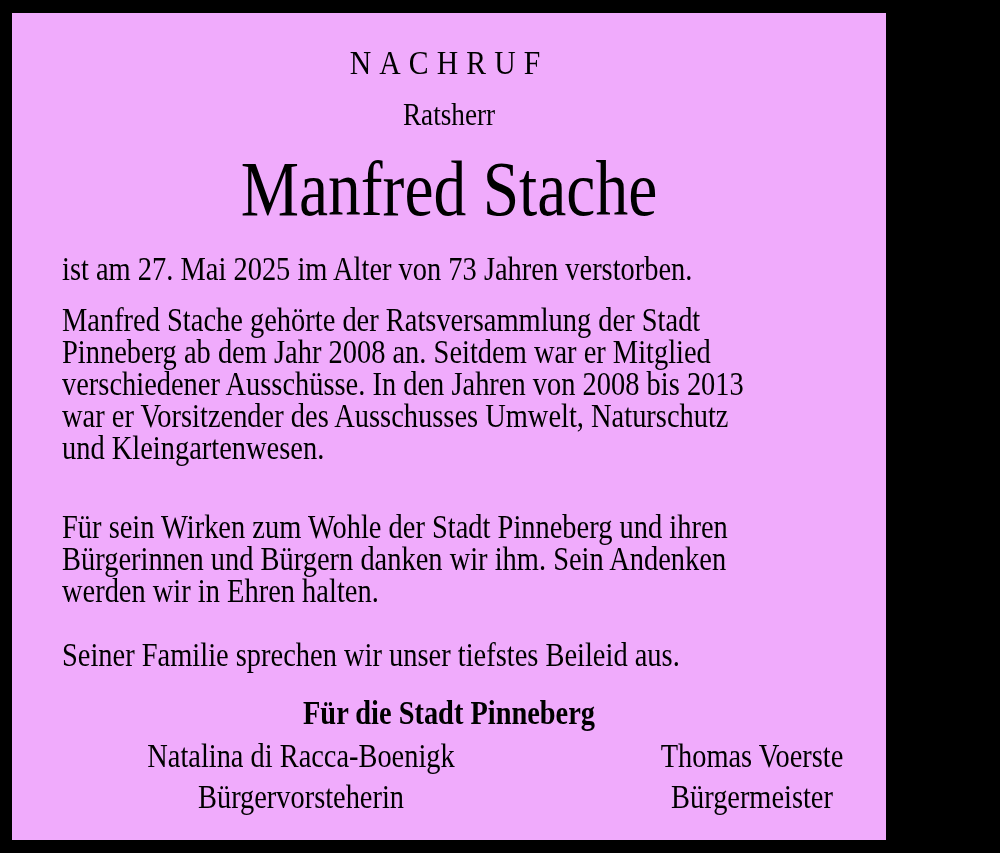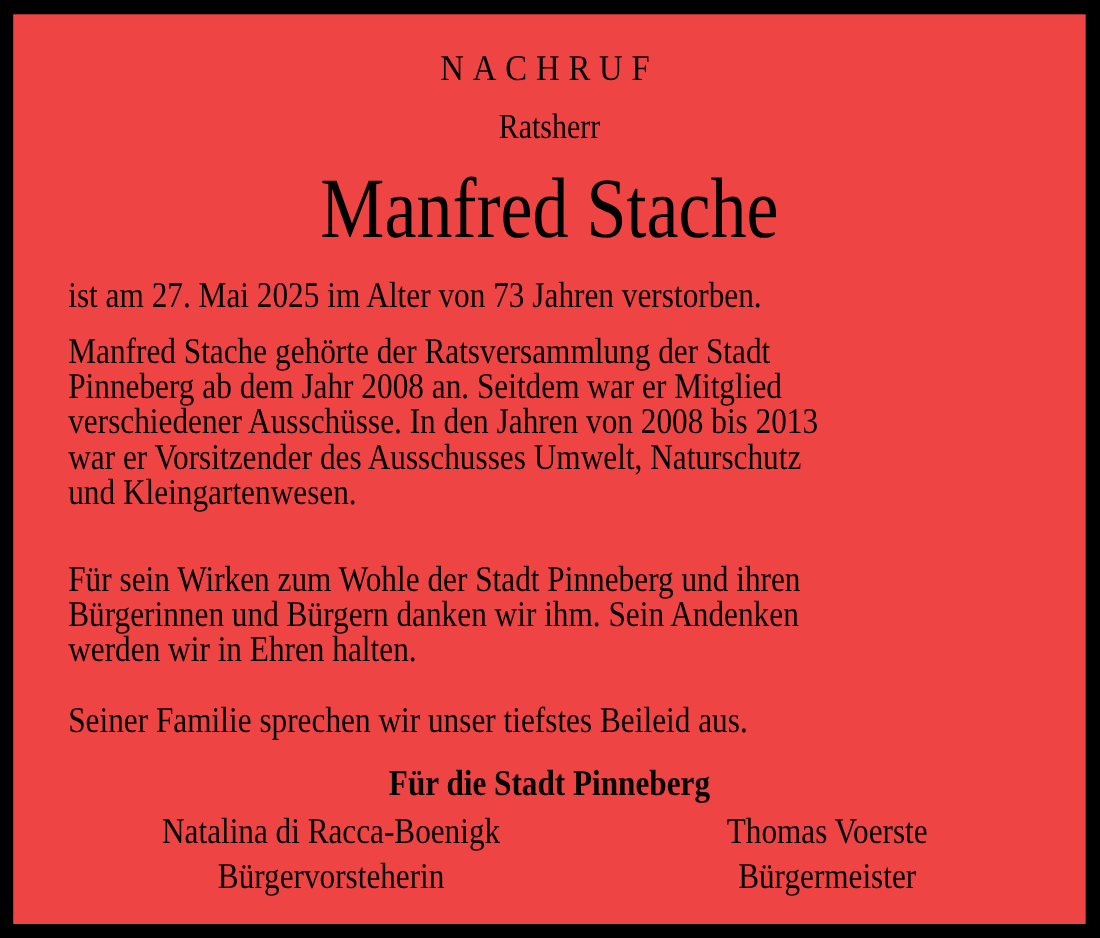--- a/index.html
+++ b/index.html
@@ -3,22 +3,22 @@
 <meta charset="utf-8">
 <style>
   html, body { margin: 0; padding: 0; }
   body {
     width: 1000px; height: 853px; background: #000;
     position: relative; overflow: hidden;
     font-family: "Liberation Serif", "DejaVu Serif", serif;
     color: #000;
   }
   .frame {
-    position: absolute; left: 12px; top: 13px; width: 975px; height: 827px;
-    background: #ef4444;
+    position: absolute; left: 12px; top: 13px; width: 874px; height: 827px;
+    background: #f0abfc;
   }
   .abs { position: absolute; white-space: nowrap; }
   .center { left: 0; right: 0; text-align: center; }
   .kicker { top: 32px; font-size: 33px; letter-spacing: 9px; transform: scaleX(0.9); }
   .role { top: 83px; font-size: 32px; transform: scaleX(0.85); }
   .name { top: 137px; font-size: 78px; transform: scaleX(0.84); line-height: 1; }
   .body-text { position: absolute; left: 50px; font-size: 33px; line-height: 32px; transform-origin: 0 0; transform: scaleX(0.862); width: 1050px; }
   .p1 { top: 240px; }
   .p2 { top: 291px; }
   .p3 { top: 498px; }

